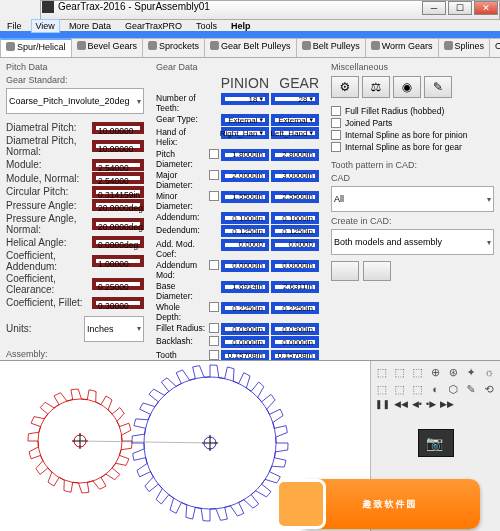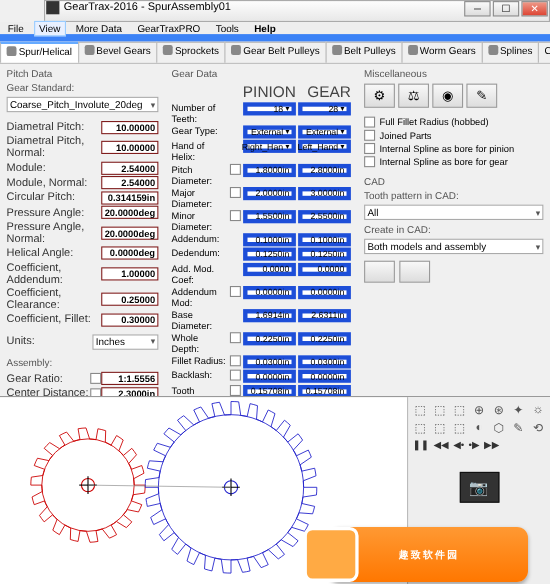--- a/index.html
+++ b/index.html
@@ -16,25 +16,25 @@
 .tabs { height: 20px; display: flex; border-bottom: 1px solid #aaa; background: #e8e8e8; font-size: 8.5px; }
 .tab { padding: 2px 5px; border: 1px solid #bbb; border-bottom: none; background: #f0f0f0; display: flex; align-items: flex-start; gap: 2px; margin-right: -1px; white-space: nowrap; }
 .tab.active { background: #fff; border-top: 2px solid #6af; }
 .tab .ticon { width: 9px; height: 9px; background: #888; border-radius: 2px; }
 .body { display: flex; height: 302px; background: #f0f0f0; }
 .col { padding: 4px 6px; }
 .col1 { width: 150px; }
 .col2 { width: 175px; }
 .col3 { flex: 1; }
 .section-label { color: #555; font-size: 9px; margin-bottom: 3px; }
-.combo { width: 100%; height: 14px; border: 1px solid #aaa; background: #fff; font-size: 8.5px; padding: 0 2px; display: flex; align-items: center; justify-content: space-between; text-align: center; }
+.combo { width: 100%; height: 26px; border: 1px solid #aaa; background: #fff; font-size: 8.5px; padding: 0 2px; display: flex; align-items: center; justify-content: space-between; text-align: center; }
 .combo::after { content: "▾"; color: #555; font-size: 8px; }
 .row { display: flex; align-items: center; margin: 1.5px 0; }
 .row label { flex: 1; color: #333; font-size: 10px; }
-.input { width: 52px; height: 12px; border: 1px solid #7f1d1d; background: #fff; text-align: right; padding: 0 2px; font-size: 8.5px; font-weight: bold; }
+.input { width: 52px; height: 12px; border: 4px solid #7f1d1d; background: #fff; text-align: left; padding: 0 2px; font-size: 8.5px; }
 .hdr { display: flex; margin: 2px 0; }
 .hdr label { flex: 1; }
 .hdr span { width: 50px; text-align: right; font-size: 14px; color: #444; }
 .row2 { display: flex; align-items: flex-start; margin: 1.2px 0; gap: 2px; }
 .row2 label { flex: 1; font-size: 8.5px; }
 .chk { width: 10px; height: 10px; border: 1px solid #888; background: #fff; flex-shrink: 0; }
 .cell { width: 48px; height: 12px; border: 4px solid #1d4ed8; background: #fff; text-align: right; padding: 0 2px; font-size: 8px; display: flex; align-items: center; justify-content: flex-end; }
 .cell.sel::after { content: "▾"; margin-left: 2px; font-size: 7px; }
 .misc-icons { display: flex; gap: 3px; margin: 4px 0 8px; }
 .misc-btn { width: 28px; height: 22px; border: 1px solid #999; background: linear-gradient(#f8f8f8,#ddd); display: flex; align-items: center; justify-content: center; font-size: 12px; }
@@ -318,22 +318,22 @@
         <div class="chkrow">
           <div class="chk"></div>
           <label>Internal Spline as bore for pinion</label>
         </div>
         <div class="chkrow">
           <div class="chk"></div>
           <label>Internal Spline as bore for gear</label>
         </div>
       </div>
     <div class="cadbox">
+      <div class="section-label">Tooth pattern in CAD:</div>
       <div class="section-label">CAD</div>
-      <div class="section-label">Tooth pattern in CAD:</div>
       <div class="combo">
           <span>All</span>
         </div>
       <div style="height:4px"></div>
       <div class="section-label">Create in CAD:</div>
       <div class="combo">
           <span>Both models and assembly</span>
         </div>
       <div class="cad-grid">
         <div class="cad-btn"></div>

